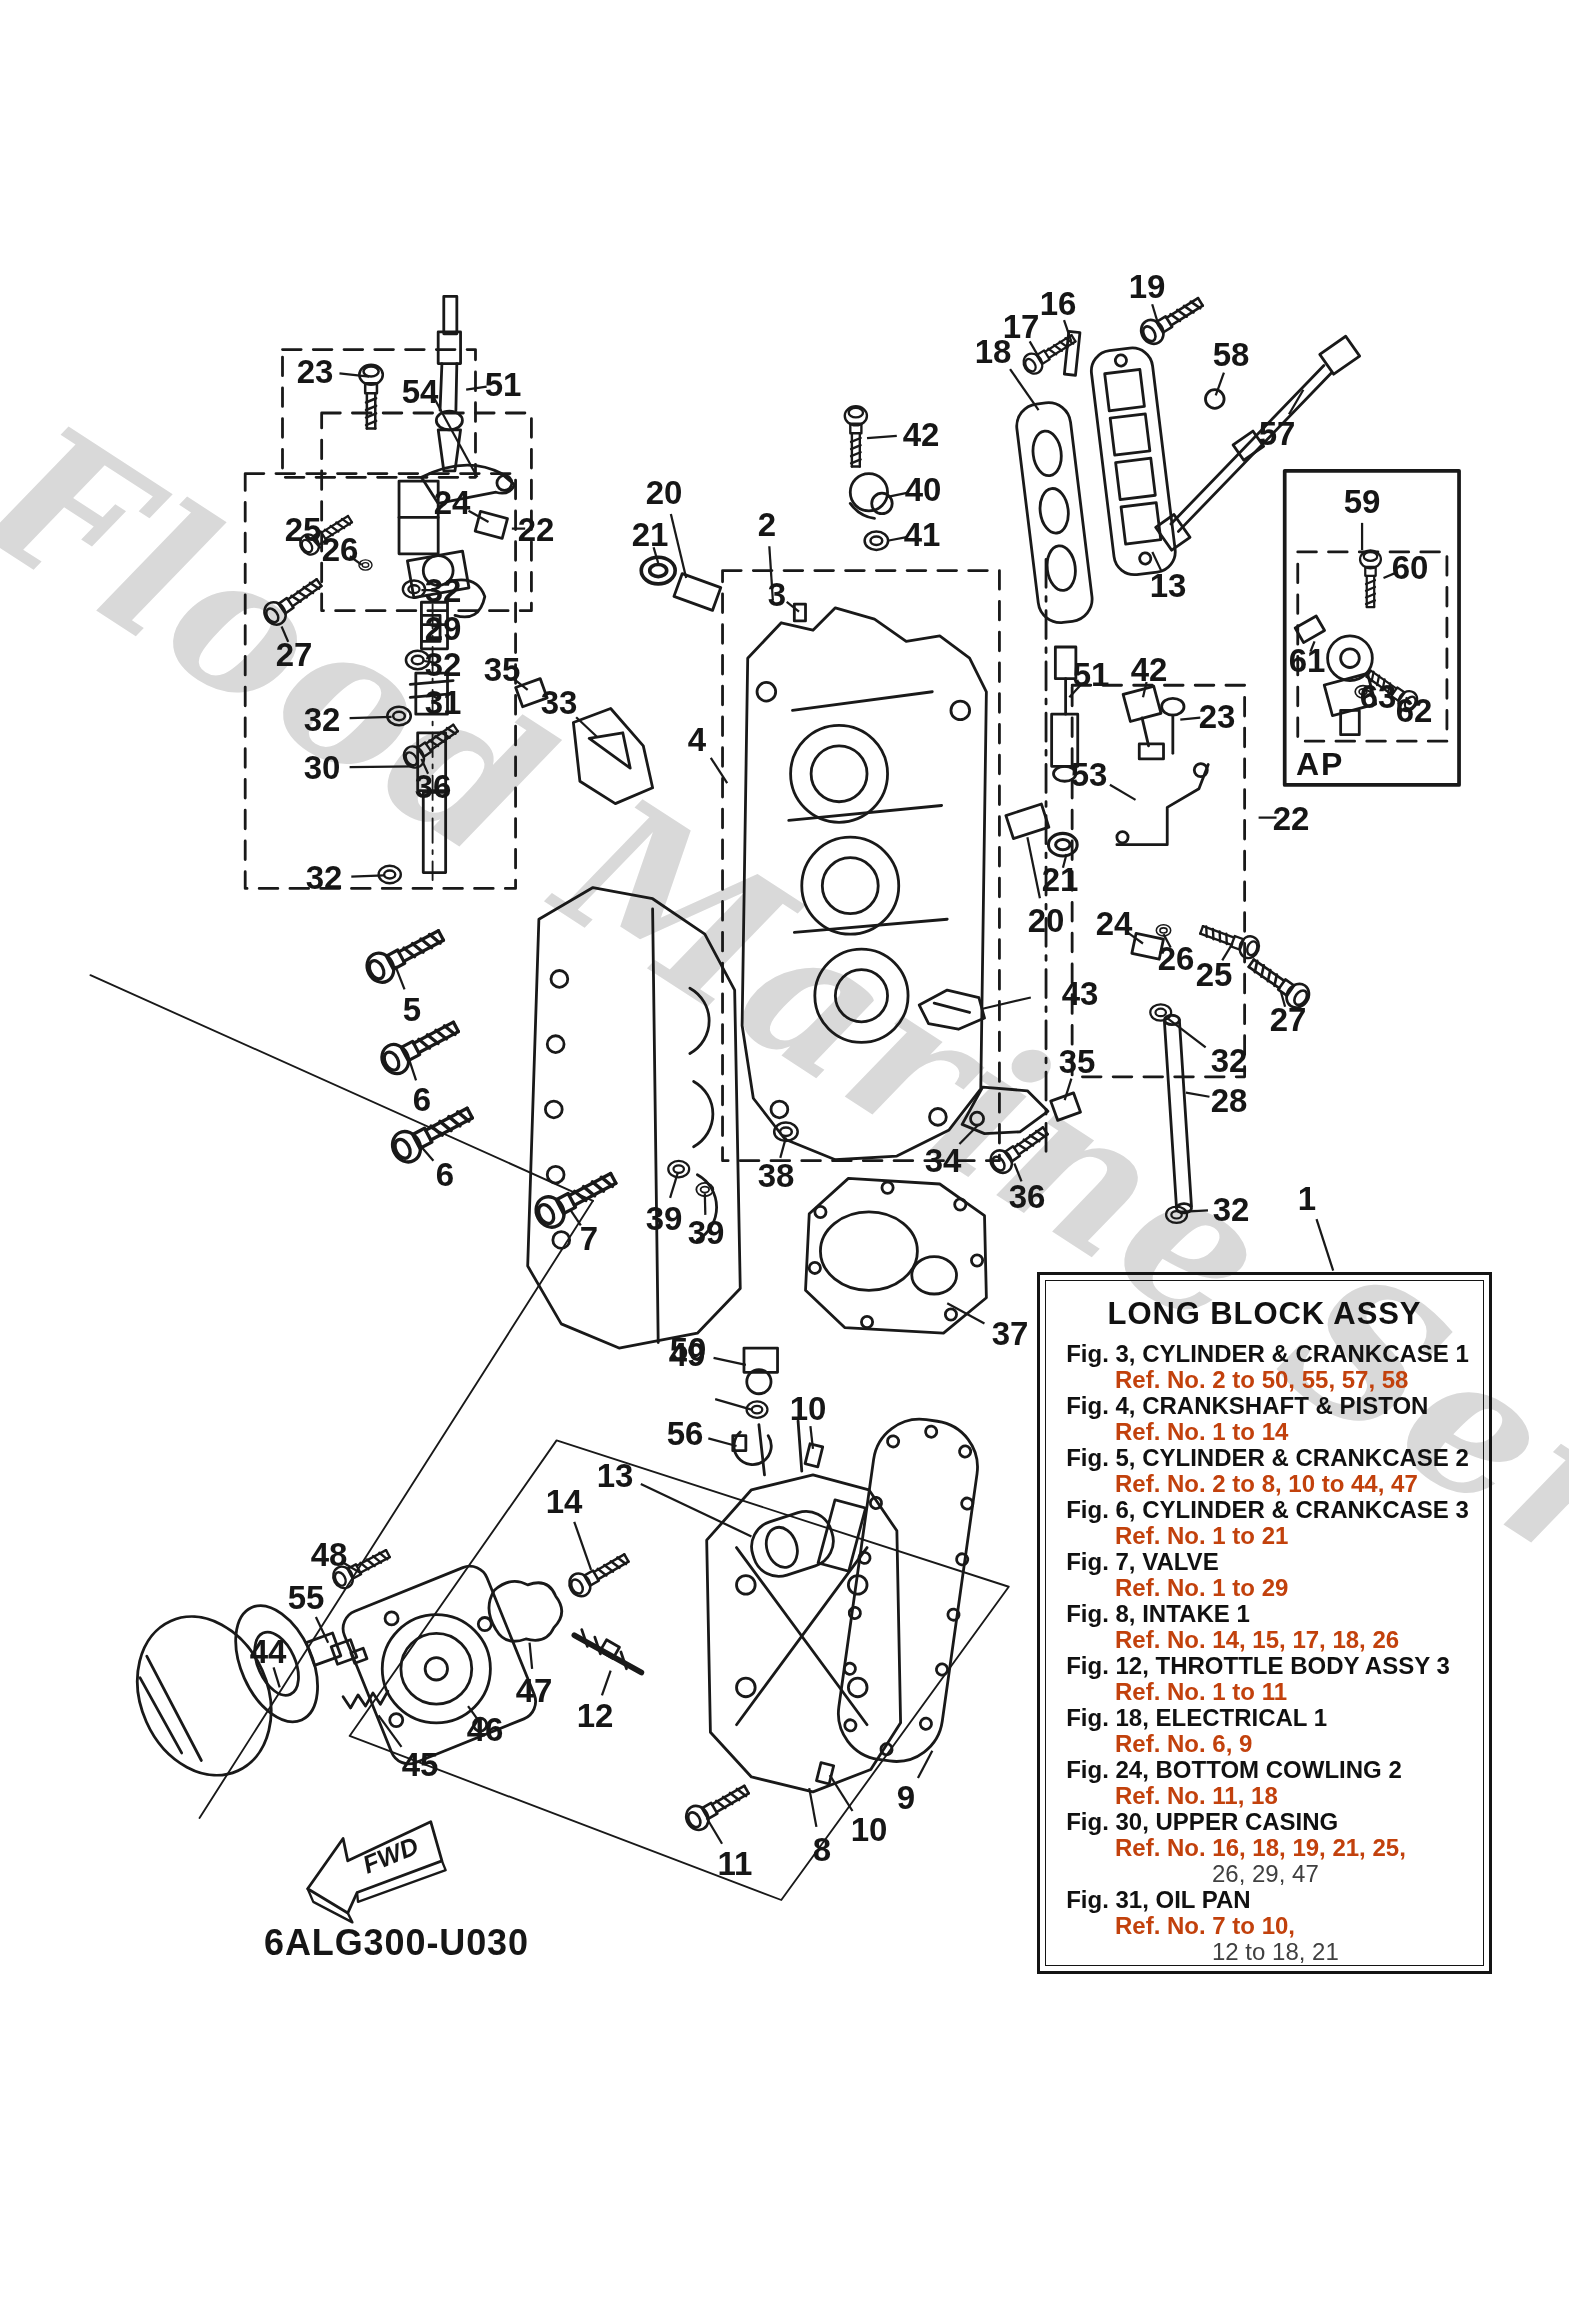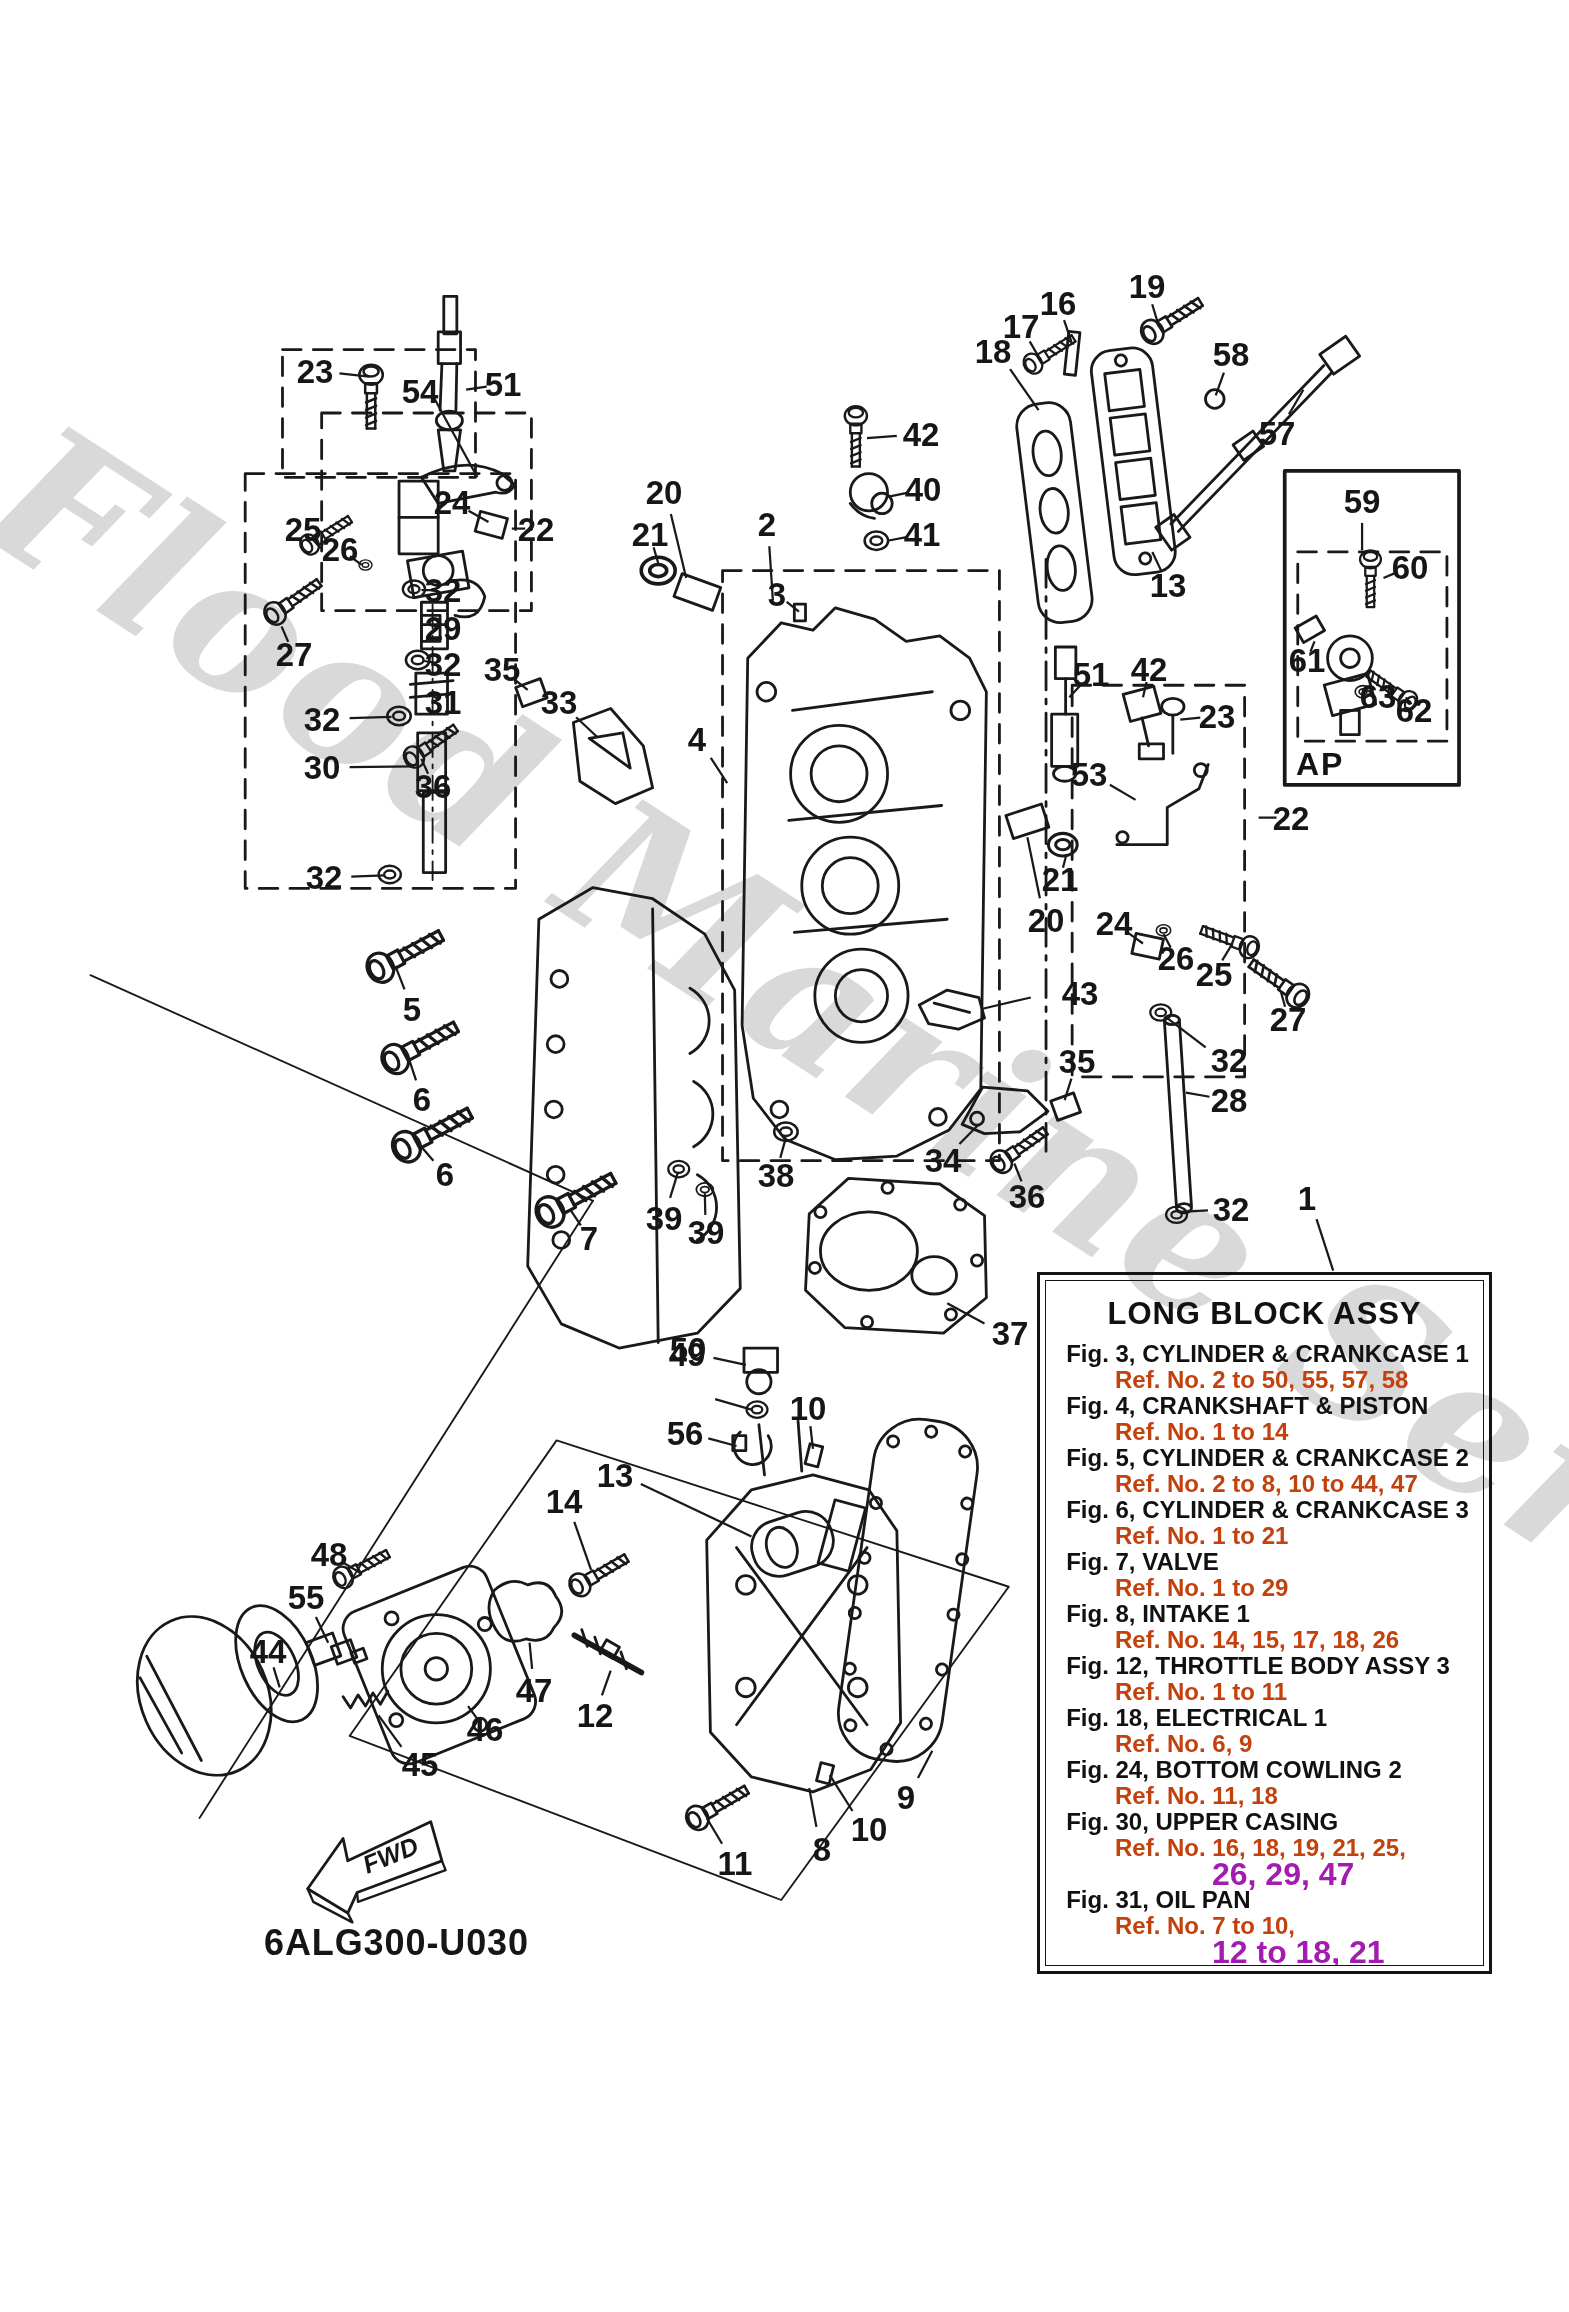--- a/index.html
+++ b/index.html
@@ -14,21 +14,21 @@
   .lbl{position:absolute;transform:translate(-50%,-50%);font-weight:bold;font-size:33px;
        color:#161616;white-space:nowrap;line-height:1;}
   #legend{position:absolute;left:1037px;top:1272px;width:455px;height:702px;
           border:3.7px solid #141414;z-index:3;box-sizing:border-box;background:transparent;}
   #legend-inner{position:absolute;left:4.7px;top:4.7px;right:4.7px;bottom:4.7px;
           border:1.9px solid #141414;padding:15px 9.3px 0 9.3px;overflow:hidden;}
   .legend-title{text-align:center;font-weight:bold;font-size:31px;color:#111;
           letter-spacing:0.9px;margin-bottom:9.3px;}
   .fig{font-weight:bold;font-size:24px;line-height:26px;color:#111;margin-left:11.2px;white-space:nowrap;}
   .ref{font-weight:bold;font-size:24px;line-height:26px;color:#c2410c;margin-left:60px;white-space:nowrap;}
-  .ref-cont{font-weight:bold;font-size:32px;line-height:26px;color:#a21caf;margin-left:157px;white-space:nowrap;}
+  .ref-cont{font-weight:normal;font-size:24px;line-height:26px;color:#404040;margin-left:157px;white-space:nowrap;}
   #code{position:absolute;left:264px;top:1922px;font-weight:bold;font-size:36px;
         color:#161616;letter-spacing:0.9px;z-index:3;}
   #ap-label{position:absolute;left:1296px;top:746px;font-weight:bold;font-size:32px;
         color:#141414;z-index:3;letter-spacing:1.9px;}
 </style>
 </head>
 <body>
 
 <div id="page">
 

